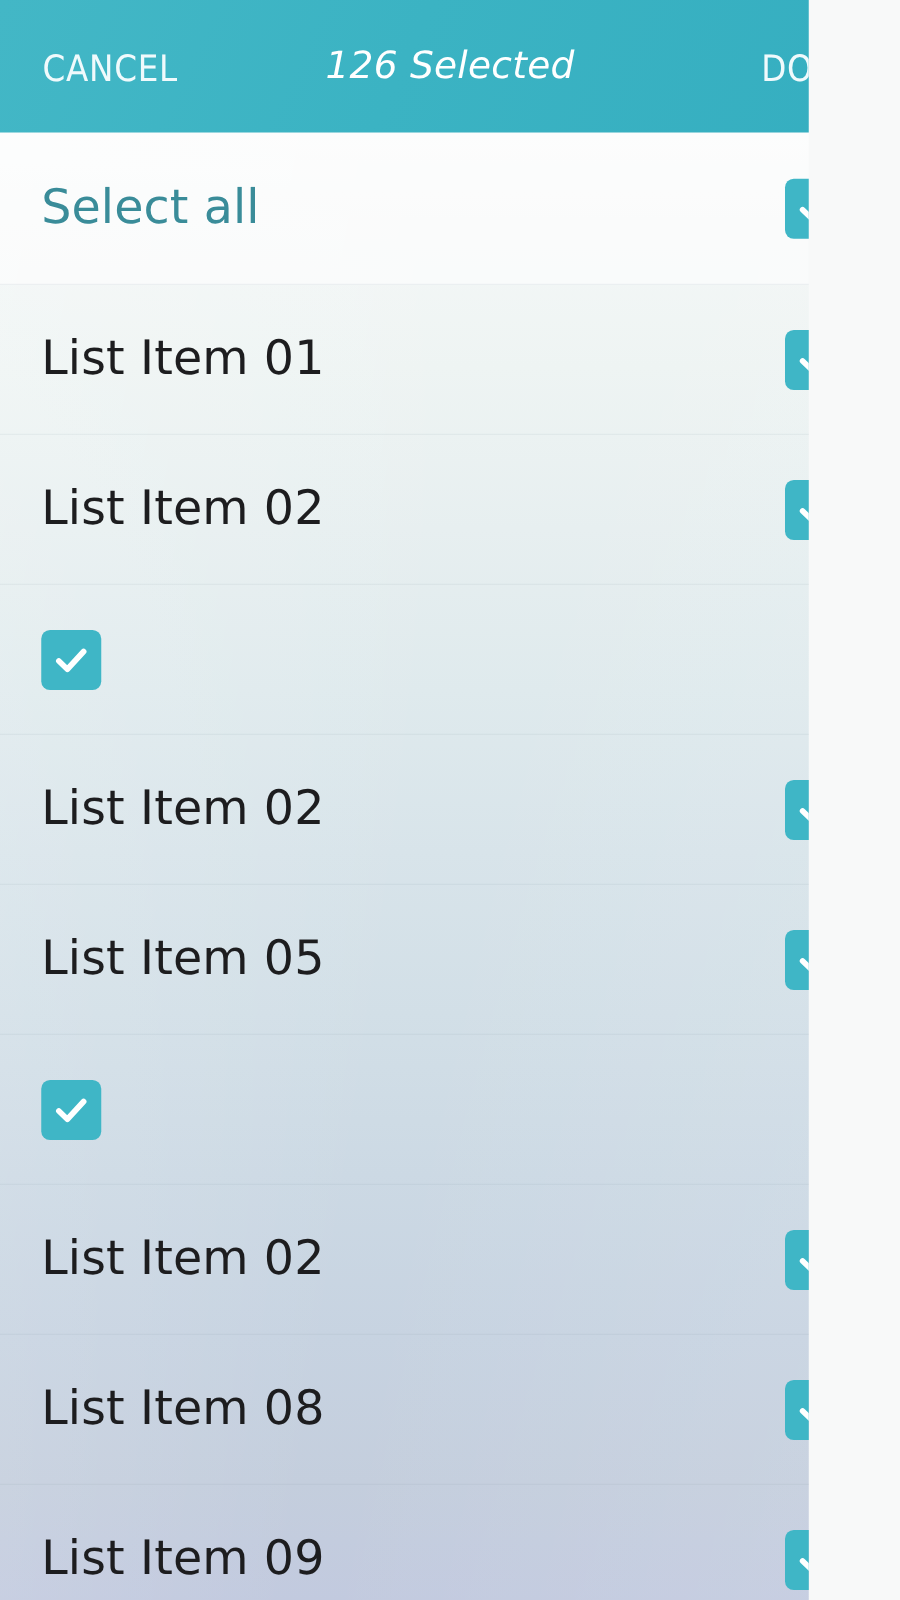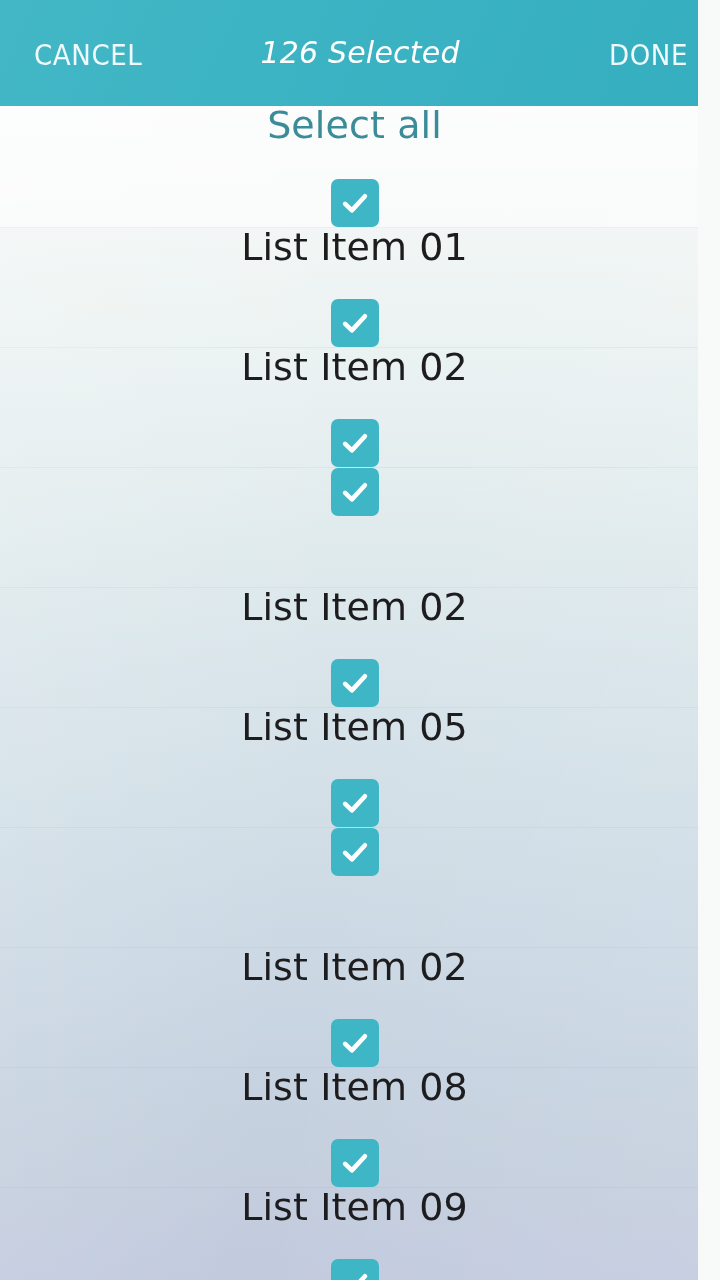--- a/index.html
+++ b/index.html
@@ -9,21 +9,21 @@
   body {
     width: 720px;
     height: 1280px;
     overflow: hidden;
     font-family: "DejaVu Sans", "Liberation Sans", sans-serif;
     background: #f8f9f9;
   }
 
   .screen {
     position: relative;
-    width: 698px;
+    width: 647px;
     height: 1280px;
     overflow: hidden;
   }
 
   
   .appbar {
     position: relative;
     height: 106px;
     width: 720px;
     box-sizing: border-box;
@@ -101,21 +101,20 @@
   }
 
   .row {
     position: relative;
     height: 120px;
     box-sizing: border-box;
     display: flex;
     align-items: center;
     padding: 0 44px 0 33px;
     border-bottom: 1px solid rgba(120,140,160,0.09);
-    flex-direction: column;
   }
   .row.select-all {
     height: 122px;
     background: rgba(255,255,255,0.55);
     border-bottom: 1px solid rgba(120,140,160,0.10);
   }
 
   .row-label {
     flex: 1 1 auto;
     font-size: 38px;

